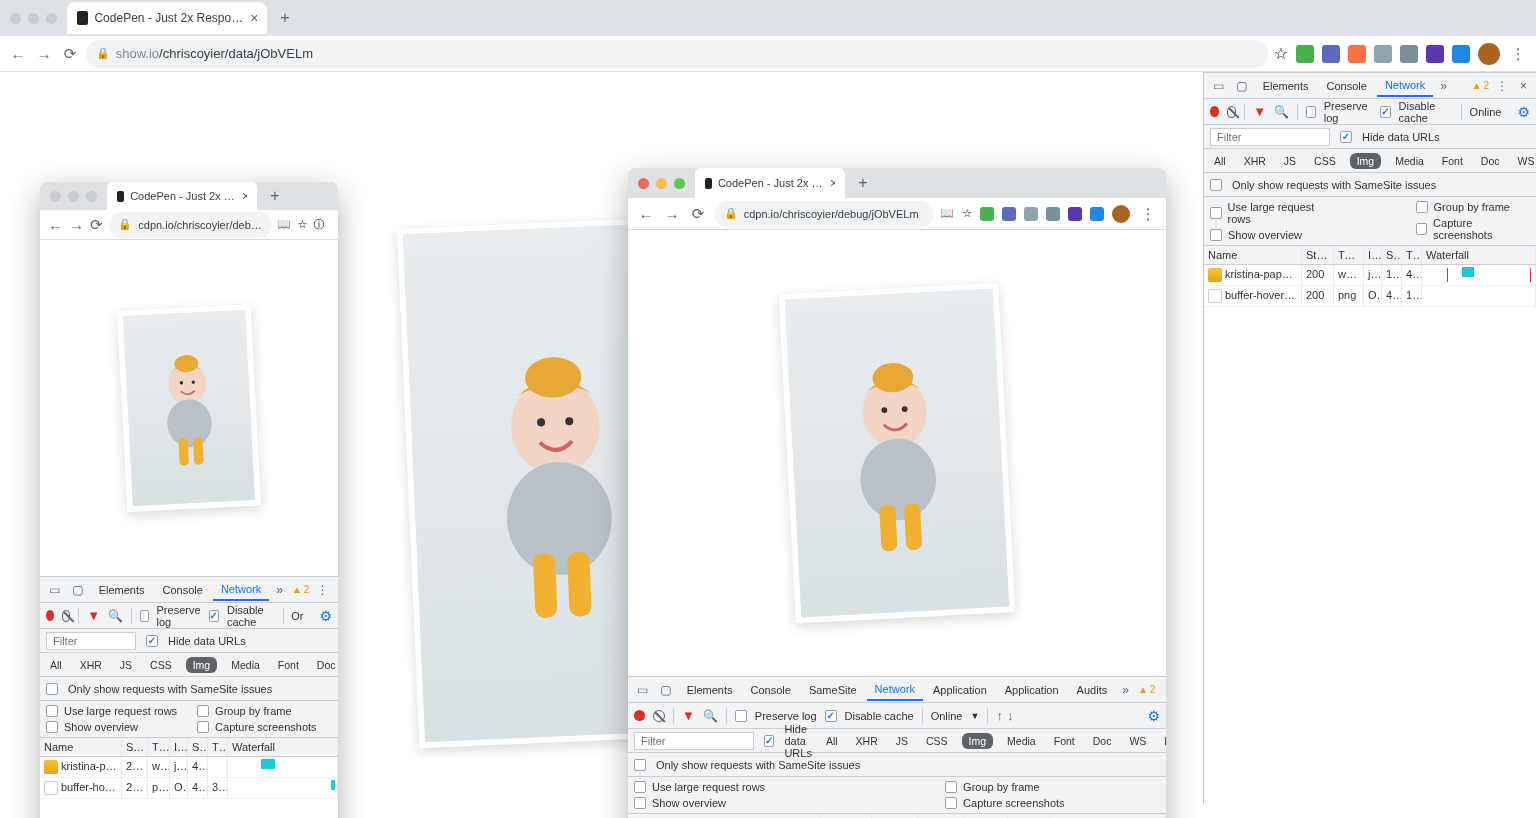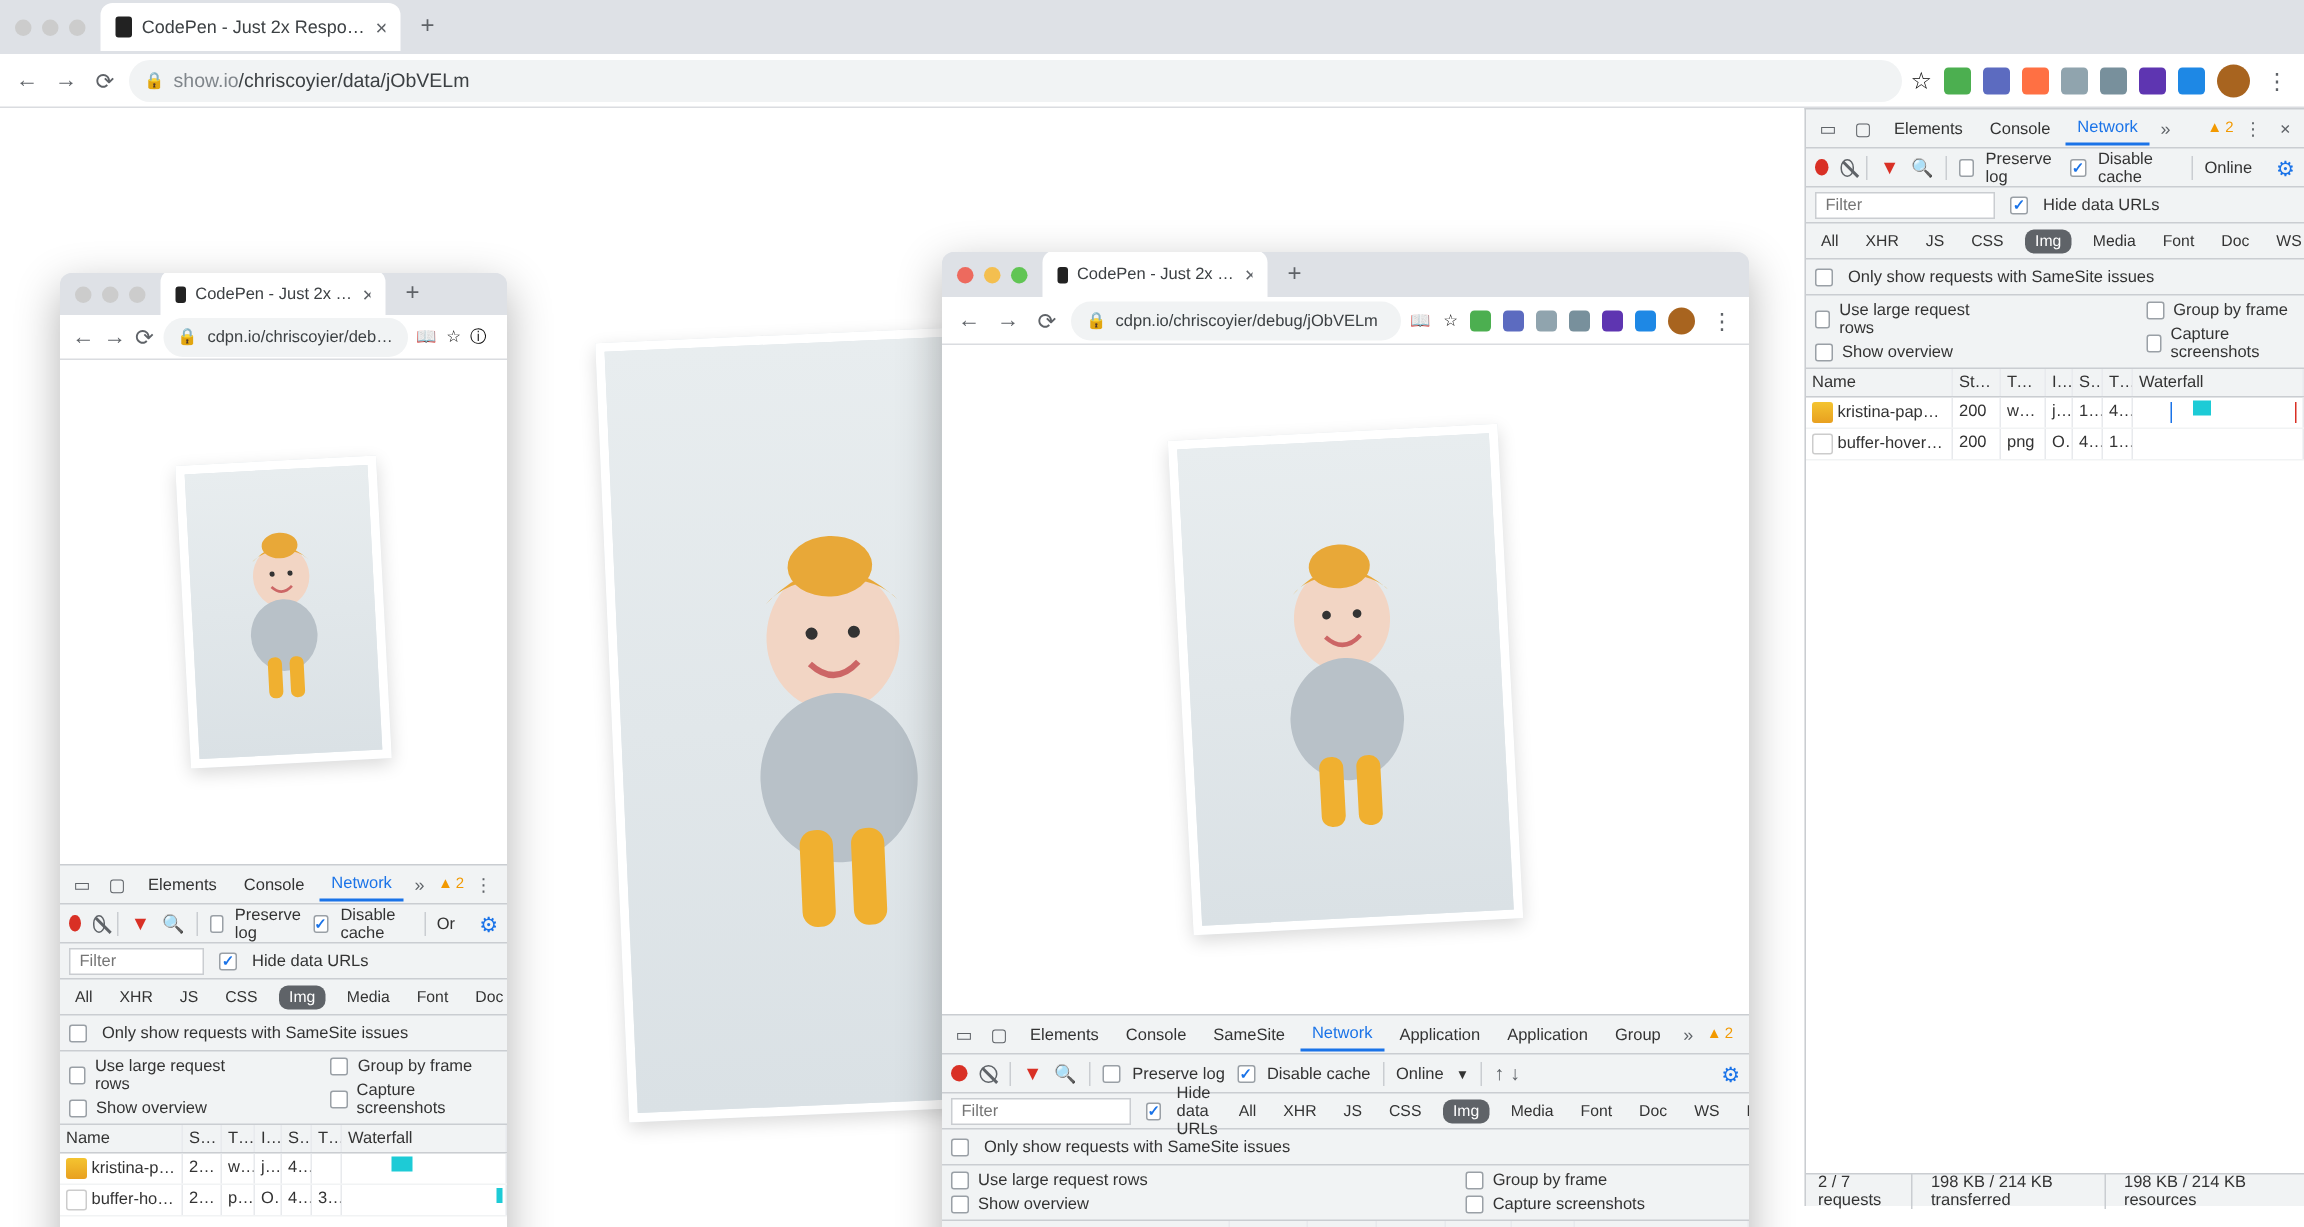--- a/index.html
+++ b/index.html
@@ -40,21 +40,21 @@
 .funnel{color:#d93025;font-size:13px}
 .mag{color:#5f6368;font-size:12px}
 .cb{width:12px;height:12px;border:1px solid #9aa0a6;border-radius:2px;display:inline-flex;align-items:center;justify-content:center;font-size:9px;color:#1a73e8;background:#fff}
 .cb.ck{background:#fff}
 .cb.ck:after{content:'✓';color:#1a73e8;font-size:10px;font-weight:bold}
 .lbl{font-size:11px;color:#333}
 .filter-row{height:24px;display:flex;align-items:center;border-bottom:1px solid #cacdd1;padding:0 6px;gap:10px}
 .filter-inp{border:1px solid #cacdd1;padding:2px 6px;font-size:11px;color:#80868b;background:#fff;width:90px;height:18px}
 .ftab{font-size:10.5px;color:#333;padding:2px 4px}
 .ftab.act{background:#5f6368;color:#fff;border-radius:6px;padding:2px 7px}
-.opt-row{display:flex;padding:4px 6px;border-bottom:1px solid #cacdd1;gap:52px}
+.opt-row{display:flex;padding:4px 6px;border-bottom:1px solid #cacdd1;gap:20px}
 .opt-col{display:flex;flex-direction:column;gap:4px}
 .opt{display:flex;align-items:center;gap:6px;font-size:11px}
 .net-table{flex:1;overflow:auto;background:#fff}
 .net-hdr{display:flex;border-bottom:1px solid #cacdd1;background:#f1f3f4;font-size:11px}
 .net-hdr>div,.net-row>div{padding:3px 4px;border-right:1px solid #e8eaed;white-space:nowrap;overflow:hidden;text-overflow:ellipsis}
 .net-row{display:flex;font-size:11px;border-bottom:1px solid #f1f3f4}
 .net-row .fi{width:14px;height:14px;display:inline-block;margin-right:3px;vertical-align:middle}
 .fi.webp{background:linear-gradient(#f4c430,#e8a020);border-radius:2px}
 .fi.png{background:#fff;border:1px solid #ccc;border-radius:2px}
 .dt-status{height:22px;display:flex;align-items:center;border-top:1px solid #cacdd1;font-size:11px;color:#333;padding:0 8px;gap:12px}
@@ -331,21 +331,21 @@
       <div class="dt" style="height:192px">
         <div class="dt-tabs">
           <div class="ic">▭</div>
           <div class="ic">▢</div>
           <div class="t">Elements</div>
           <div class="t">Console</div>
           <div class="t">SameSite</div>
           <div class="t act">Network</div>
           <div class="t">Application</div>
           <div class="t">Application</div>
-          <div class="t">Group</div>
+          <div class="t">Audits</div>
           <div class="ic">»</div>
           <div class="sp"></div>
           <div class="warn">▲<span>2</span></div>
           <div class="ic">⋮</div>
 
         </div>
         <div class="dt-row">
           <div class="rec"></div>
           <div class="stop"></div>
           <div style="width:1px;height:16px;background:#cacdd1"></div>
@@ -523,21 +523,16 @@
         <div class="net-row">
           <div style="width:98px"><span class="fi png"></span><span>buffer-hover-icon…</span></div>
           <div style="width:32px">200</div>
           <div style="width:30px">png</div>
           <div style="width:18px">O…</div>
           <div style="width:20px">4…</div>
           <div style="width:20px">1…</div>
           <div style="flex:1"></div>
         </div>
       </div>
-      <div class="dt-status">
-        <span>2 / 7 requests</span>
-        <span>198 KB / 214 KB transferred</span>
-        <span style="border:none">198 KB / 214 KB resources</span>
-      </div>
     </div>
 
   </div>
 </div>
 
 </body></html>

